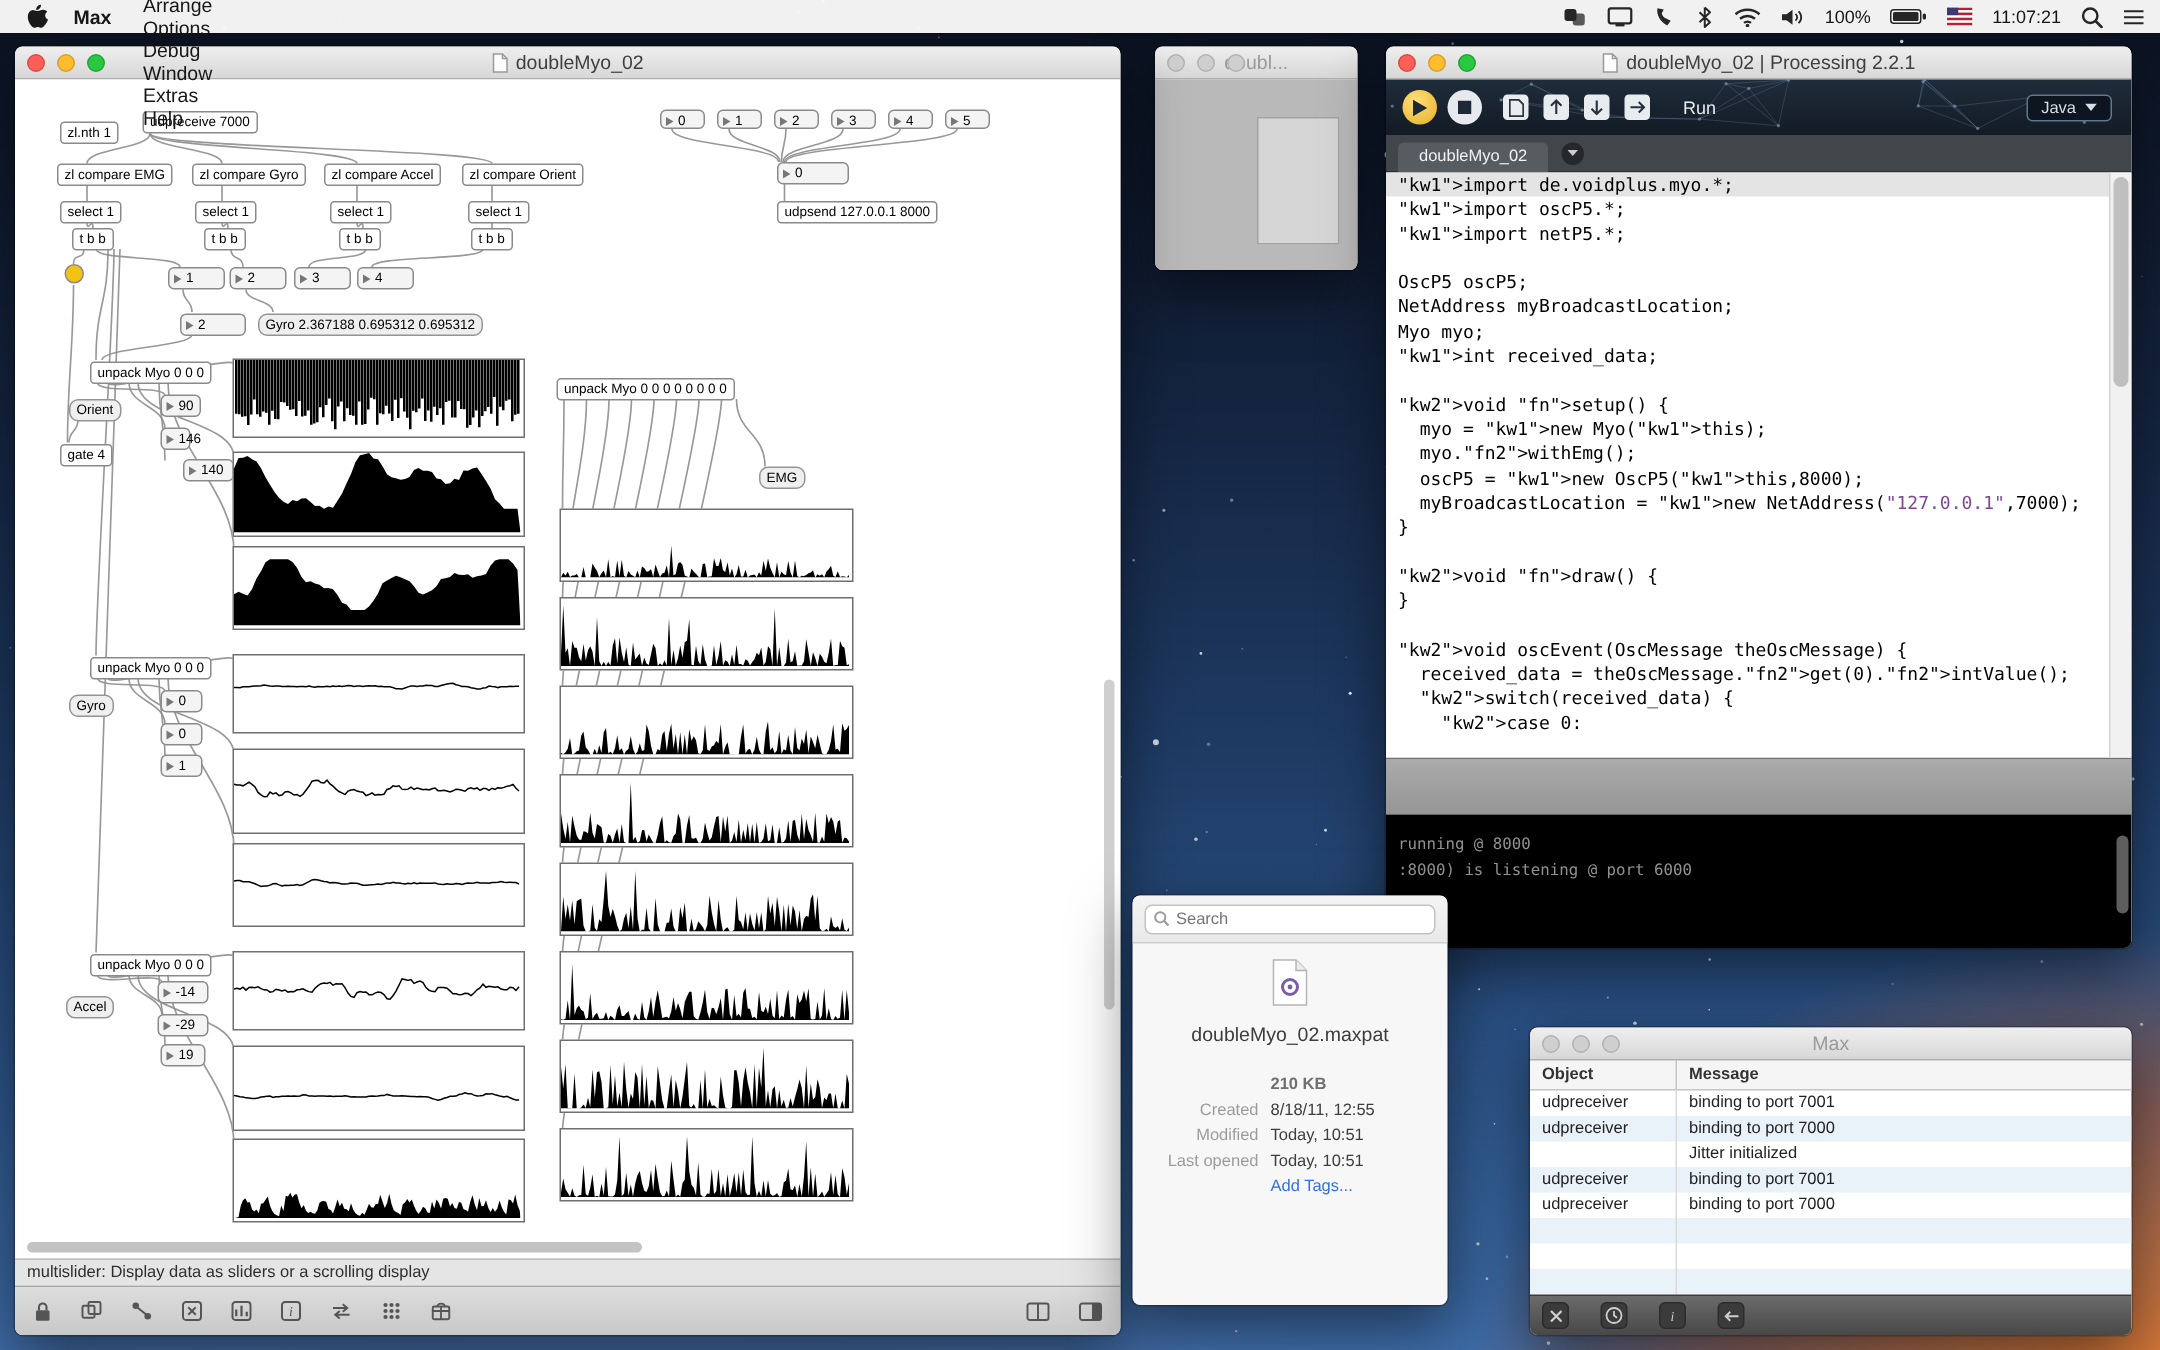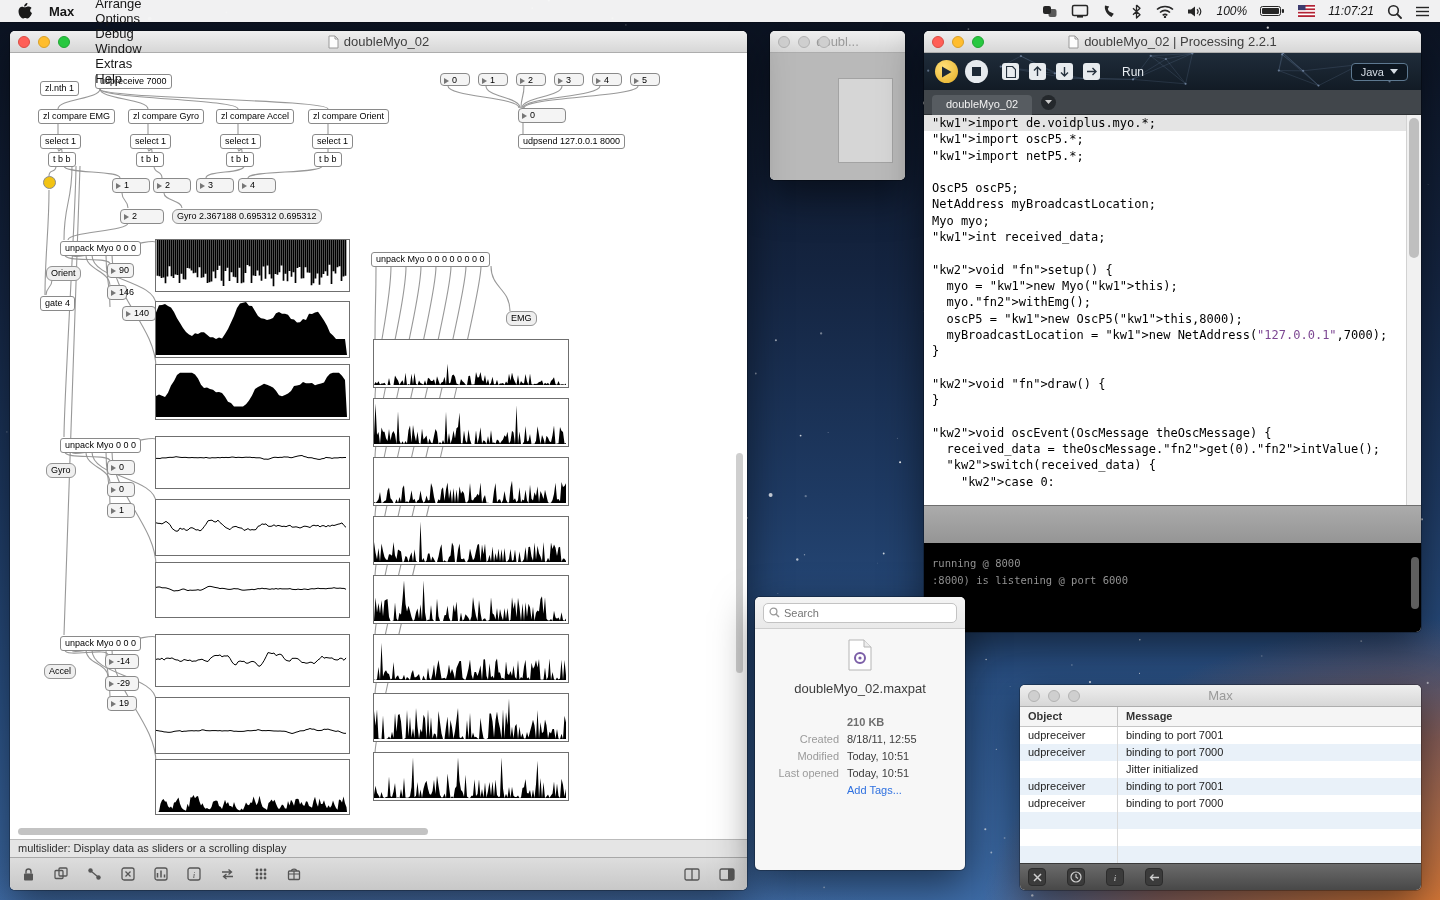--- a/index.html
+++ b/index.html
@@ -17,21 +17,21 @@
 .tl .y{background:#ffbd2e;border:1px solid #d8a02a;}
 .tl .g{background:#28c840;border:1px solid #22a534;}
 .tl .n{background:#cfcfcf;border:1px solid #b2b2b2;}
 .wtitle{font-size:13px;color:#3f3f3f;display:flex;align-items:center;gap:5px;}
 .wtitle.dim{color:#9a9a9a;}
 
 #menubar{position:absolute;top:0;left:0;right:0;height:22px;background:rgba(249,249,249,.97);display:flex;align-items:center;z-index:60;box-shadow:0 1px 0 rgba(0,0,0,.18);font-size:13px;color:#161616;}
 #menubar .left{display:flex;align-items:center;padding-left:12px;}
 #menubar .appname{font-weight:bold;padding:0 11px;}
 .menu-item{padding:0 10px;}
-#menubar .right{margin-left:auto;display:flex;align-items:center;gap:13px;padding-right:10px;font-size:12px;font-style:italic;}
+#menubar .right{margin-left:auto;display:flex;align-items:center;gap:13px;padding-right:10px;font-size:12px;}
 #menubar .right svg{display:block;}
 
 .pcanvas{position:absolute;top:22px;left:0;right:0;bottom:51px;background:#fff;overflow:hidden;}
 #cords{position:absolute;left:0;top:0;}
 .obj,.msg,.numbox{position:absolute;height:15px;background:#fff;border:1px solid #8a8a8a;font:9px/13px "Liberation Sans",sans-serif;color:#000;padding:0 4px;white-space:nowrap;border-radius:3px;}
 .msg{background:#efefef;border-radius:6px;border-color:#949494;}
 .numbox{background:#f4f4f4;padding-left:11px;border-radius:4px;}
 .numbox::before{content:"";position:absolute;left:3px;top:4px;border-left:5px solid #777;border-top:3px solid transparent;border-bottom:3px solid transparent;}
 .toggle{position:absolute;width:13px;height:13px;border-radius:50%;background:#f2c313;border:1px solid #8a8a8a;}
 .msl{position:absolute;background:#fff;border:1px solid #6f6f6f;overflow:hidden;}

